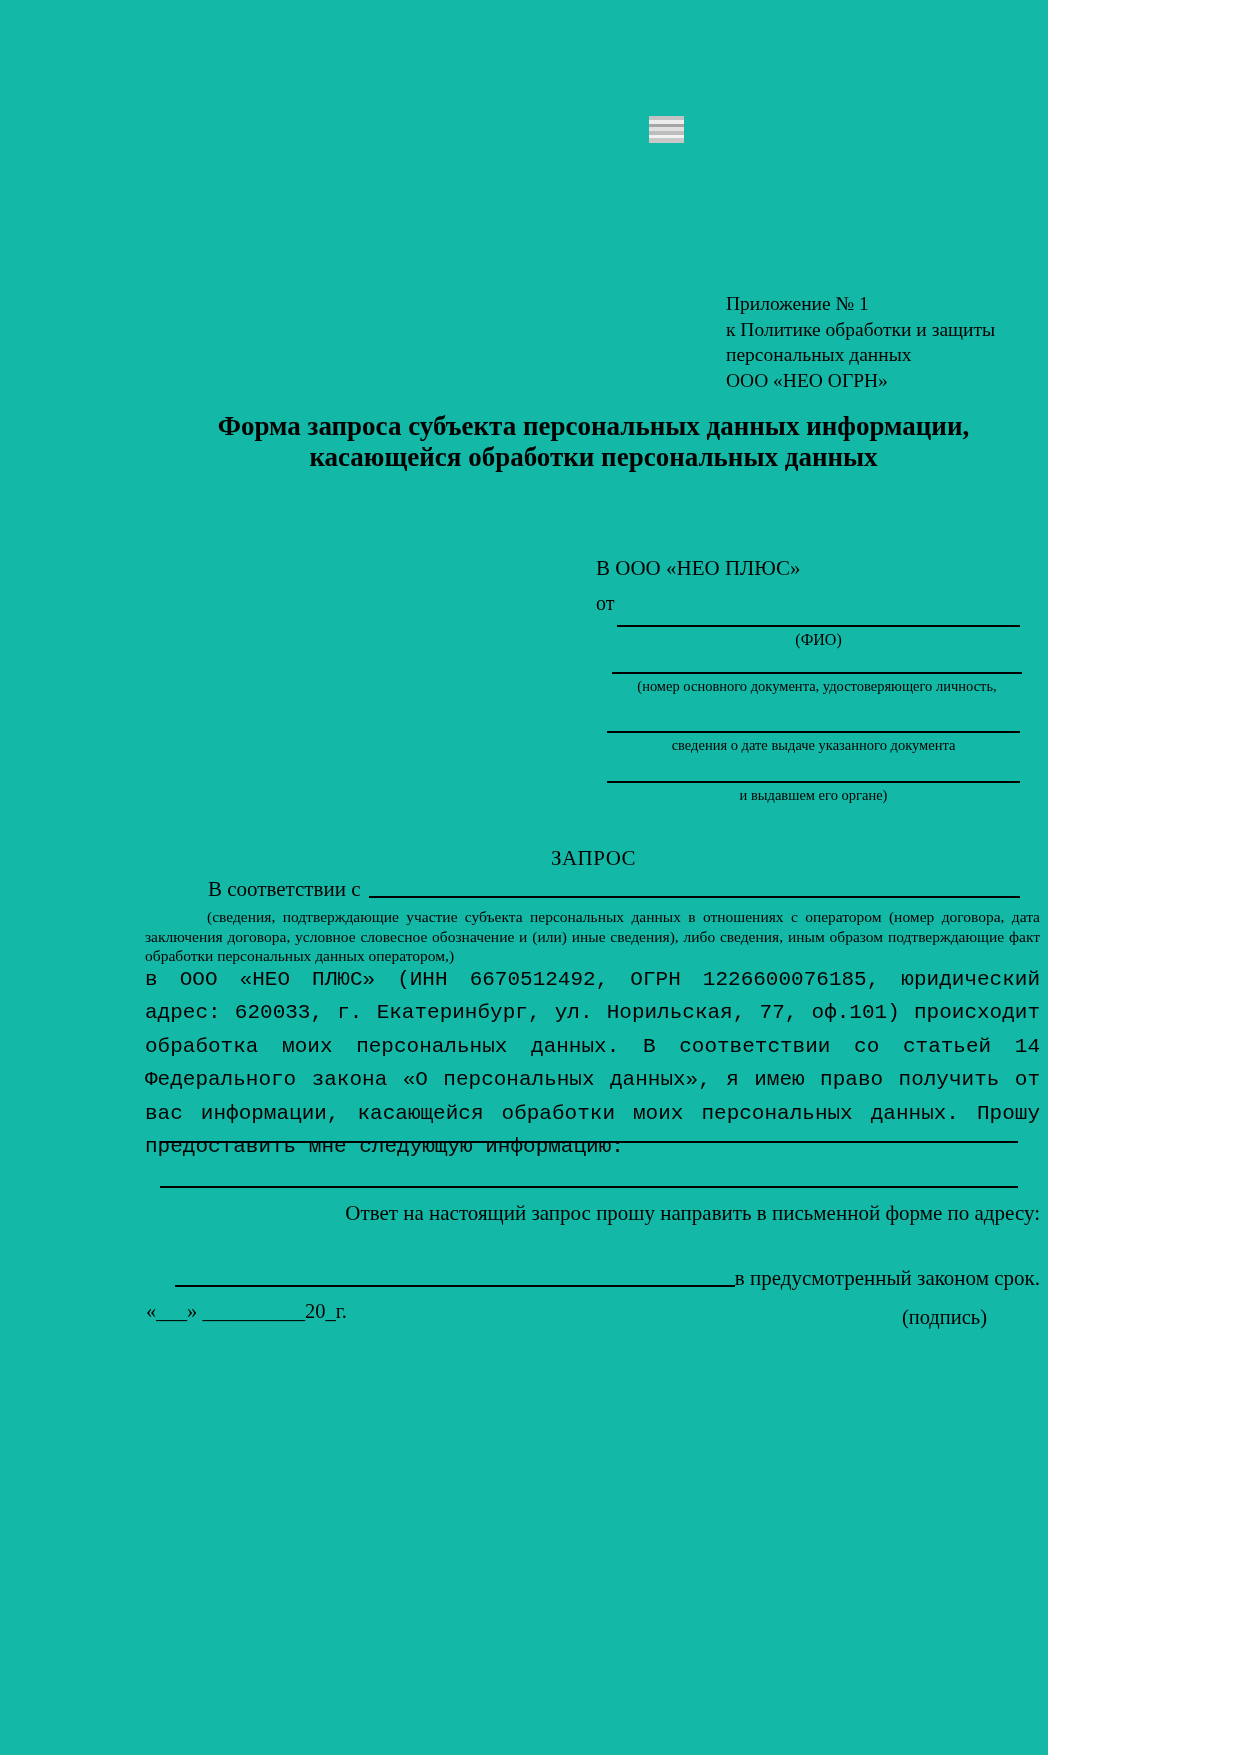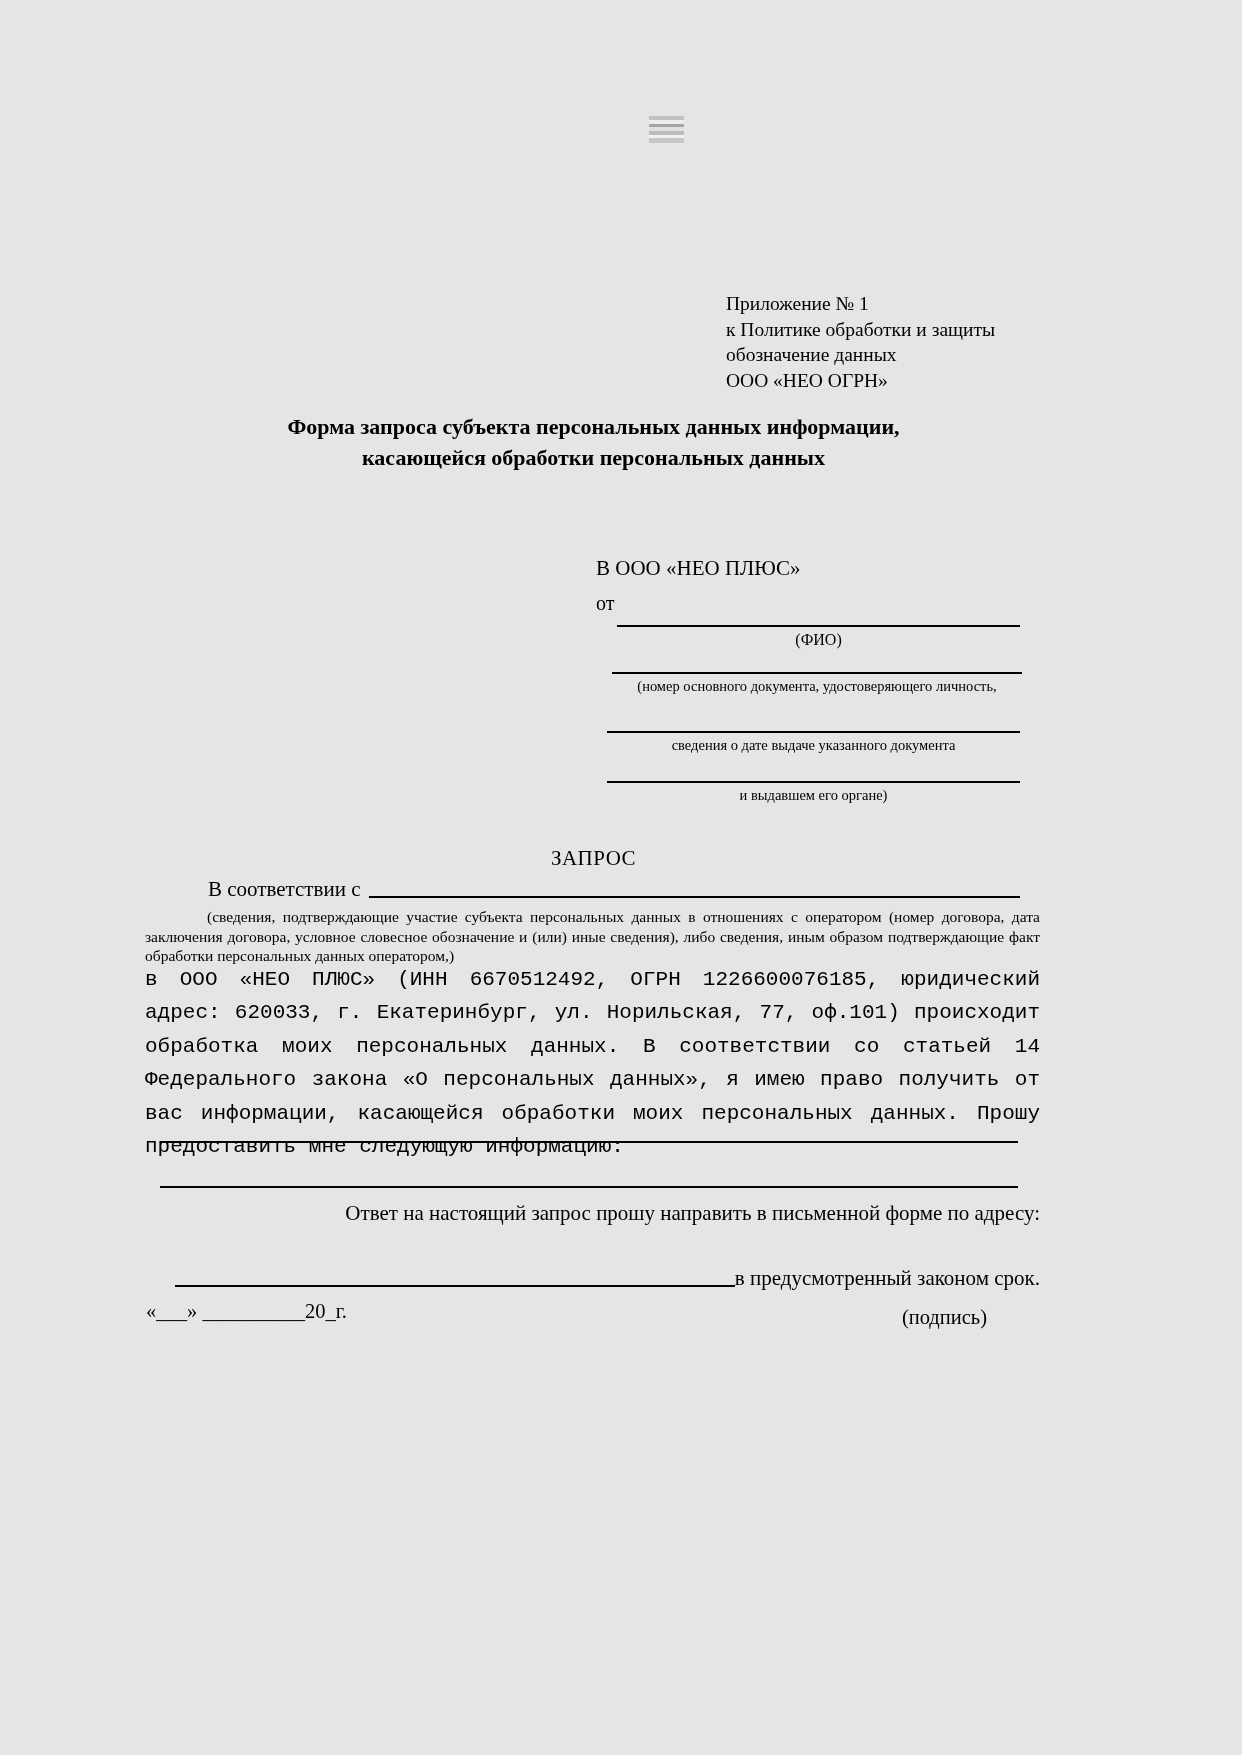--- a/index.html
+++ b/index.html
@@ -1,19 +1,19 @@
 <!DOCTYPE html>
 <html><head>
 <meta charset="utf-8">
 <style>
   html, body { margin:0; padding:0; background:#ffffff; }
   .page {
     position:relative;
-    width:1242px; height:1755px;
-    background:#e5e5e5;
+    width:1048px; height:1755px;
+    background:#14b8a6;
     color:#000000;
     font-family:"Liberation Serif","DejaVu Serif",serif;
     overflow:hidden;
   }
   
   .logo {
     position:absolute; left:649px; top:116px; width:35px; height:27px;
     background:
       linear-gradient(180deg,
         #c2c2c2 0%, #c2c2c2 16%,
@@ -24,21 +24,21 @@
         #f1f1f1 70%, #f1f1f1 82%,
         #c8c8c8 82%);
     filter: blur(0.6px);
   }
   .annex {
     position:absolute; left:726px; top:291px;
     font-size:19.5px; line-height:25.5px; white-space:nowrap;
   }
   .title {
     position:absolute; left:145px; top:411px; width:897px;
-    text-align:center; font-weight:bold; font-size:22px; line-height:31px;
+    text-align:center; font-weight:bold; font-size:27px; line-height:31px;
   }
   .addr-to { position:absolute; left:596px; top:556px; font-size:21px; white-space:nowrap; }
   .addr-from { position:absolute; left:596px; top:592px; font-size:20px; }
   .field { position:absolute; }
   .field .rule { border-top:2px solid #000; height:0; }
   .field .cap { text-align:center; font-size:14.5px; margin-top:4px; line-height:17px; }
   .field-1 { left:617px; top:625px; width:403px; }
   .field-1 .cap { font-size:16px; }
   .field-2 { left:612px; top:672px; width:410px; }
   .field-3 { left:607px; top:731px; width:413px; }
@@ -85,21 +85,21 @@
 </head>
 <body>
 
 <div class="page">
 
   <div class="logo"></div>
 
   <div class="annex">
     <div>Приложение № 1</div>
     <div>к Политике обработки и защиты</div>
-    <div>обозначение данных</div>
+    <div>персональных данных</div>
     <div>ООО «НЕО ОГРН»</div>
   </div>
 
   <div class="title">
     <div>Форма запроса субъекта персональных данных информации,</div>
     <div>касающейся обработки персональных данных</div>
   </div>
 
   <div class="addr-to">В ООО «НЕО ПЛЮС»</div>
   <div class="addr-from">от</div>

